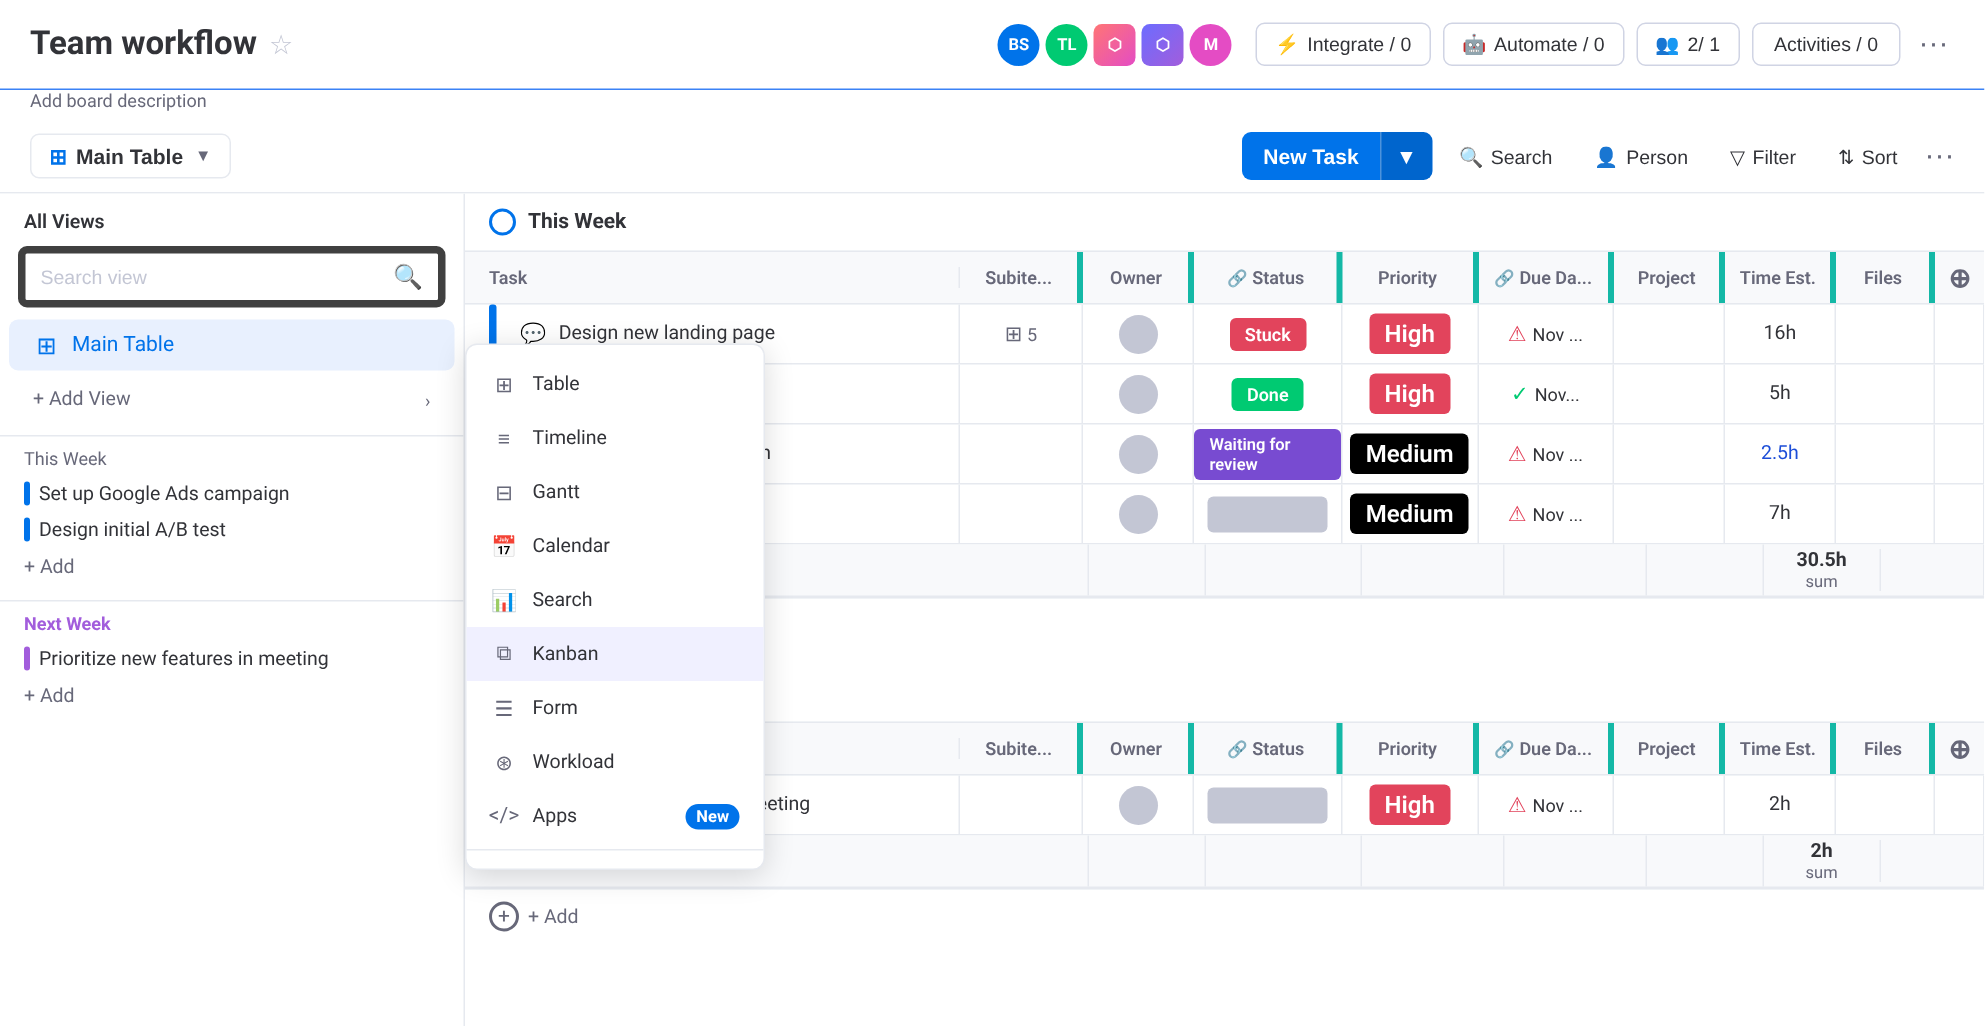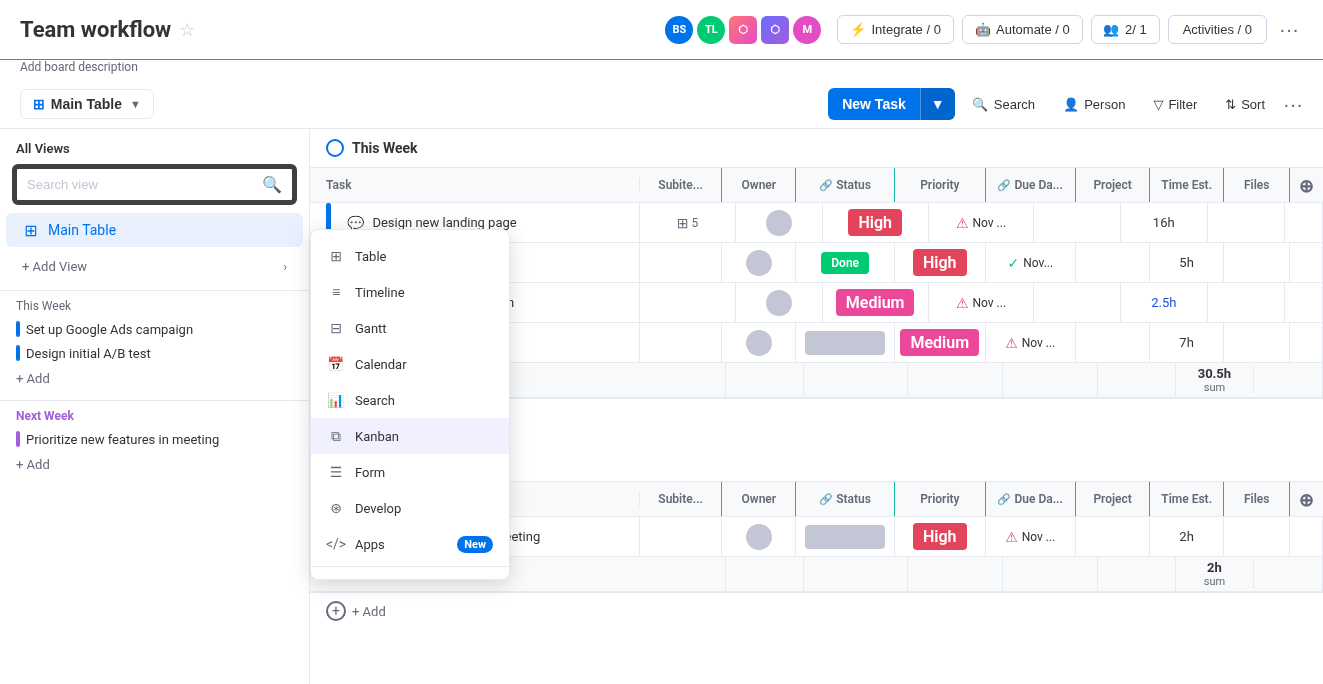--- a/index.html
+++ b/index.html
@@ -51,42 +51,42 @@
     .view-icon { width: 18px; height: 18px; display: flex; align-items: center; justify-content: center; color: #0073ea; font-size: 16px; }
     .add-view { display: flex; align-items: center; gap: 6px; padding: 8px 16px; cursor: pointer; font-size: 13px; color: #676879; margin: 4px 6px 0; }
     .add-view-chevron { margin-left: auto; font-size: 12px; }
 
     
     .table-area { margin-left: 0; flex: 1; overflow-x: auto; background: #fff; }
     .group-header { display: flex; align-items: center; gap: 8px; padding: 10px 16px; }
 
     .table-header { display: flex; align-items: center; border-bottom: 1px solid #e6e9ef; border-top: 1px solid #e6e9ef; background: #f8f9fb; height: 36px; min-width: 1000px; }
     .col-task { width: 330px; min-width: 330px; padding: 0 16px; font-size: 12px; color: #676879; font-weight: 600; border-right: 1px solid #e6e9ef; }
-    .col { display: flex; align-items: center; justify-content: center; font-size: 12px; color: #676879; font-weight: 600; border-right: 1px solid #14b8a6; height: 100%; }
+    .col { display: flex; align-items: center; justify-content: center; font-size: 12px; color: #676879; font-weight: 600; border-right: 4px solid #14b8a6; height: 100%; }
     .col-subitem { width: 100px; }
     .col-owner { width: 90px; }
     .col-status { width: 120px; }
     .col-priority { width: 110px; }
     .col-duedate { width: 110px; }
     .col-project { width: 90px; }
     .col-timeest { width: 90px; }
     .col-files { width: 80px; }
     .col-add { width: 40px; border-right: none; }
 
     .table-row { display: flex; align-items: center; border-bottom: 1px solid #e6e9ef; height: 40px; min-width: 1000px; }
     .cell-task { width: 330px; min-width: 330px; padding: 0 16px; font-size: 13px; color: #323338; display: flex; align-items: center; gap: 8px; border-right: 1px solid #e6e9ef; height: 100%; }
     .cell { display: flex; align-items: center; justify-content: center; font-size: 13px; color: #323338; border-right: 1px solid #e6e9ef; height: 100%; }
     .status-badge { padding: 4px 10px; border-radius: 4px; color: #fff; font-size: 12px; font-weight: 600; }
     .status-stuck { background: #e2445c; }
     .status-done { background: #00ca72; }
     .status-waiting { background: #784bd1; font-size: 11px; }
     .status-empty { background: #c3c6d4; width: 80px; height: 24px; border-radius: 4px; }
     .priority-badge { padding: 4px 10px; border-radius: 4px; color: #fff; font-size: 16px; font-weight: 600; }
     .priority-high { background: #e2445c; }
-    .priority-medium { background: #ec4899; }
+    .priority-medium { background: #000000; }
     .avatar-cell { width: 26px; height: 26px; border-radius: 50%; background: #c3c6d4; }
     .due-date-cell { display: flex; align-items: center; gap: 4px; font-size: 12px; }
     .due-icon-red { color: #e2445c; font-size: 14px; }
     .due-icon-green { color: #00ca72; font-size: 14px; }
     .sum-row { display: flex; align-items: center; min-width: 1000px; height: 36px; border-bottom: 2px solid #e6e9ef; background: #f8f9fb; }
     .sum-cell { display: flex; align-items: center; justify-content: center; flex-direction: column; font-size: 11px; color: #676879; }
     .sum-value { font-weight: 700; color: #323338; font-size: 13px; }
     .add-row { display: flex; align-items: center; gap: 6px; padding: 8px 16px; cursor: pointer; font-size: 13px; color: #676879; min-width: 1000px; }
     .plus-circle { width: 20px; height: 20px; border-radius: 50%; border: 2px solid #676879; display: flex; align-items: center; justify-content: center; font-size: 14px; }
 
@@ -233,20 +233,23 @@
         <div style="width:5px; height:100%; background:#0073ea; border-radius:2px; margin-right:8px;"></div>
         <span style="color:#c3c6d4; font-size:14px;">💬</span>
         <span>Design new landing page</span>
       </div>
       <div class="cell col-subitem">
         <span style="color:#676879; font-size:12px; display:flex; align-items:center; gap:3px;"><span style="font-size:14px;">⊞</span> 5</span>
       </div>
       <div class="cell col-owner">
         <div class="avatar-cell"></div>
       </div>
+      <div class="cell col-status">
+        <span class="status-badge status-stuck">Stuck</span>
+      </div>
       <div class="cell col-priority">
         <span class="priority-badge priority-high">High</span>
       </div>
       <div class="cell col-duedate">
         <div class="due-date-cell">
           <span class="due-icon-red">⚠</span>
           <span>Nov ...</span>
         </div>
       </div>
       <div class="cell col-project"></div>
@@ -283,20 +286,23 @@
     </div>
 
     <div class="table-row">
       <div class="cell-task">
         <div style="width:5px; height:100%; background:#0073ea; border-radius:2px; margin-right:8px;"></div>
         <span>Set up Google Ads campaign</span>
       </div>
       <div class="cell col-subitem"></div>
       <div class="cell col-owner">
         <div class="avatar-cell"></div>
+      </div>
+      <div class="cell col-status">
+        <span class="status-badge status-waiting">Waiting for review</span>
       </div>
       <div class="cell col-priority">
         <span class="priority-badge priority-medium">Medium</span>
       </div>
       <div class="cell col-duedate">
         <div class="due-date-cell">
           <span class="due-icon-red">⚠</span>
           <span>Nov ...</span>
         </div>
       </div>
@@ -449,21 +455,21 @@
     <div class="menu-item highlighted">
       <span class="menu-icon">⧉</span>
       <span>Kanban</span>
     </div>
     <div class="menu-item">
       <span class="menu-icon">☰</span>
       <span>Form</span>
     </div>
     <div class="menu-item">
       <span class="menu-icon">⊛</span>
-      <span>Develop</span>
+      <span>Workload</span>
     </div>
     <div class="menu-item">
       <span class="menu-icon">&lt;/&gt;</span>
       <span>Apps</span>
       <span class="menu-new-badge">New</span>
     </div>
     <div class="menu-divider"></div>
   </div>
 
 </div>

